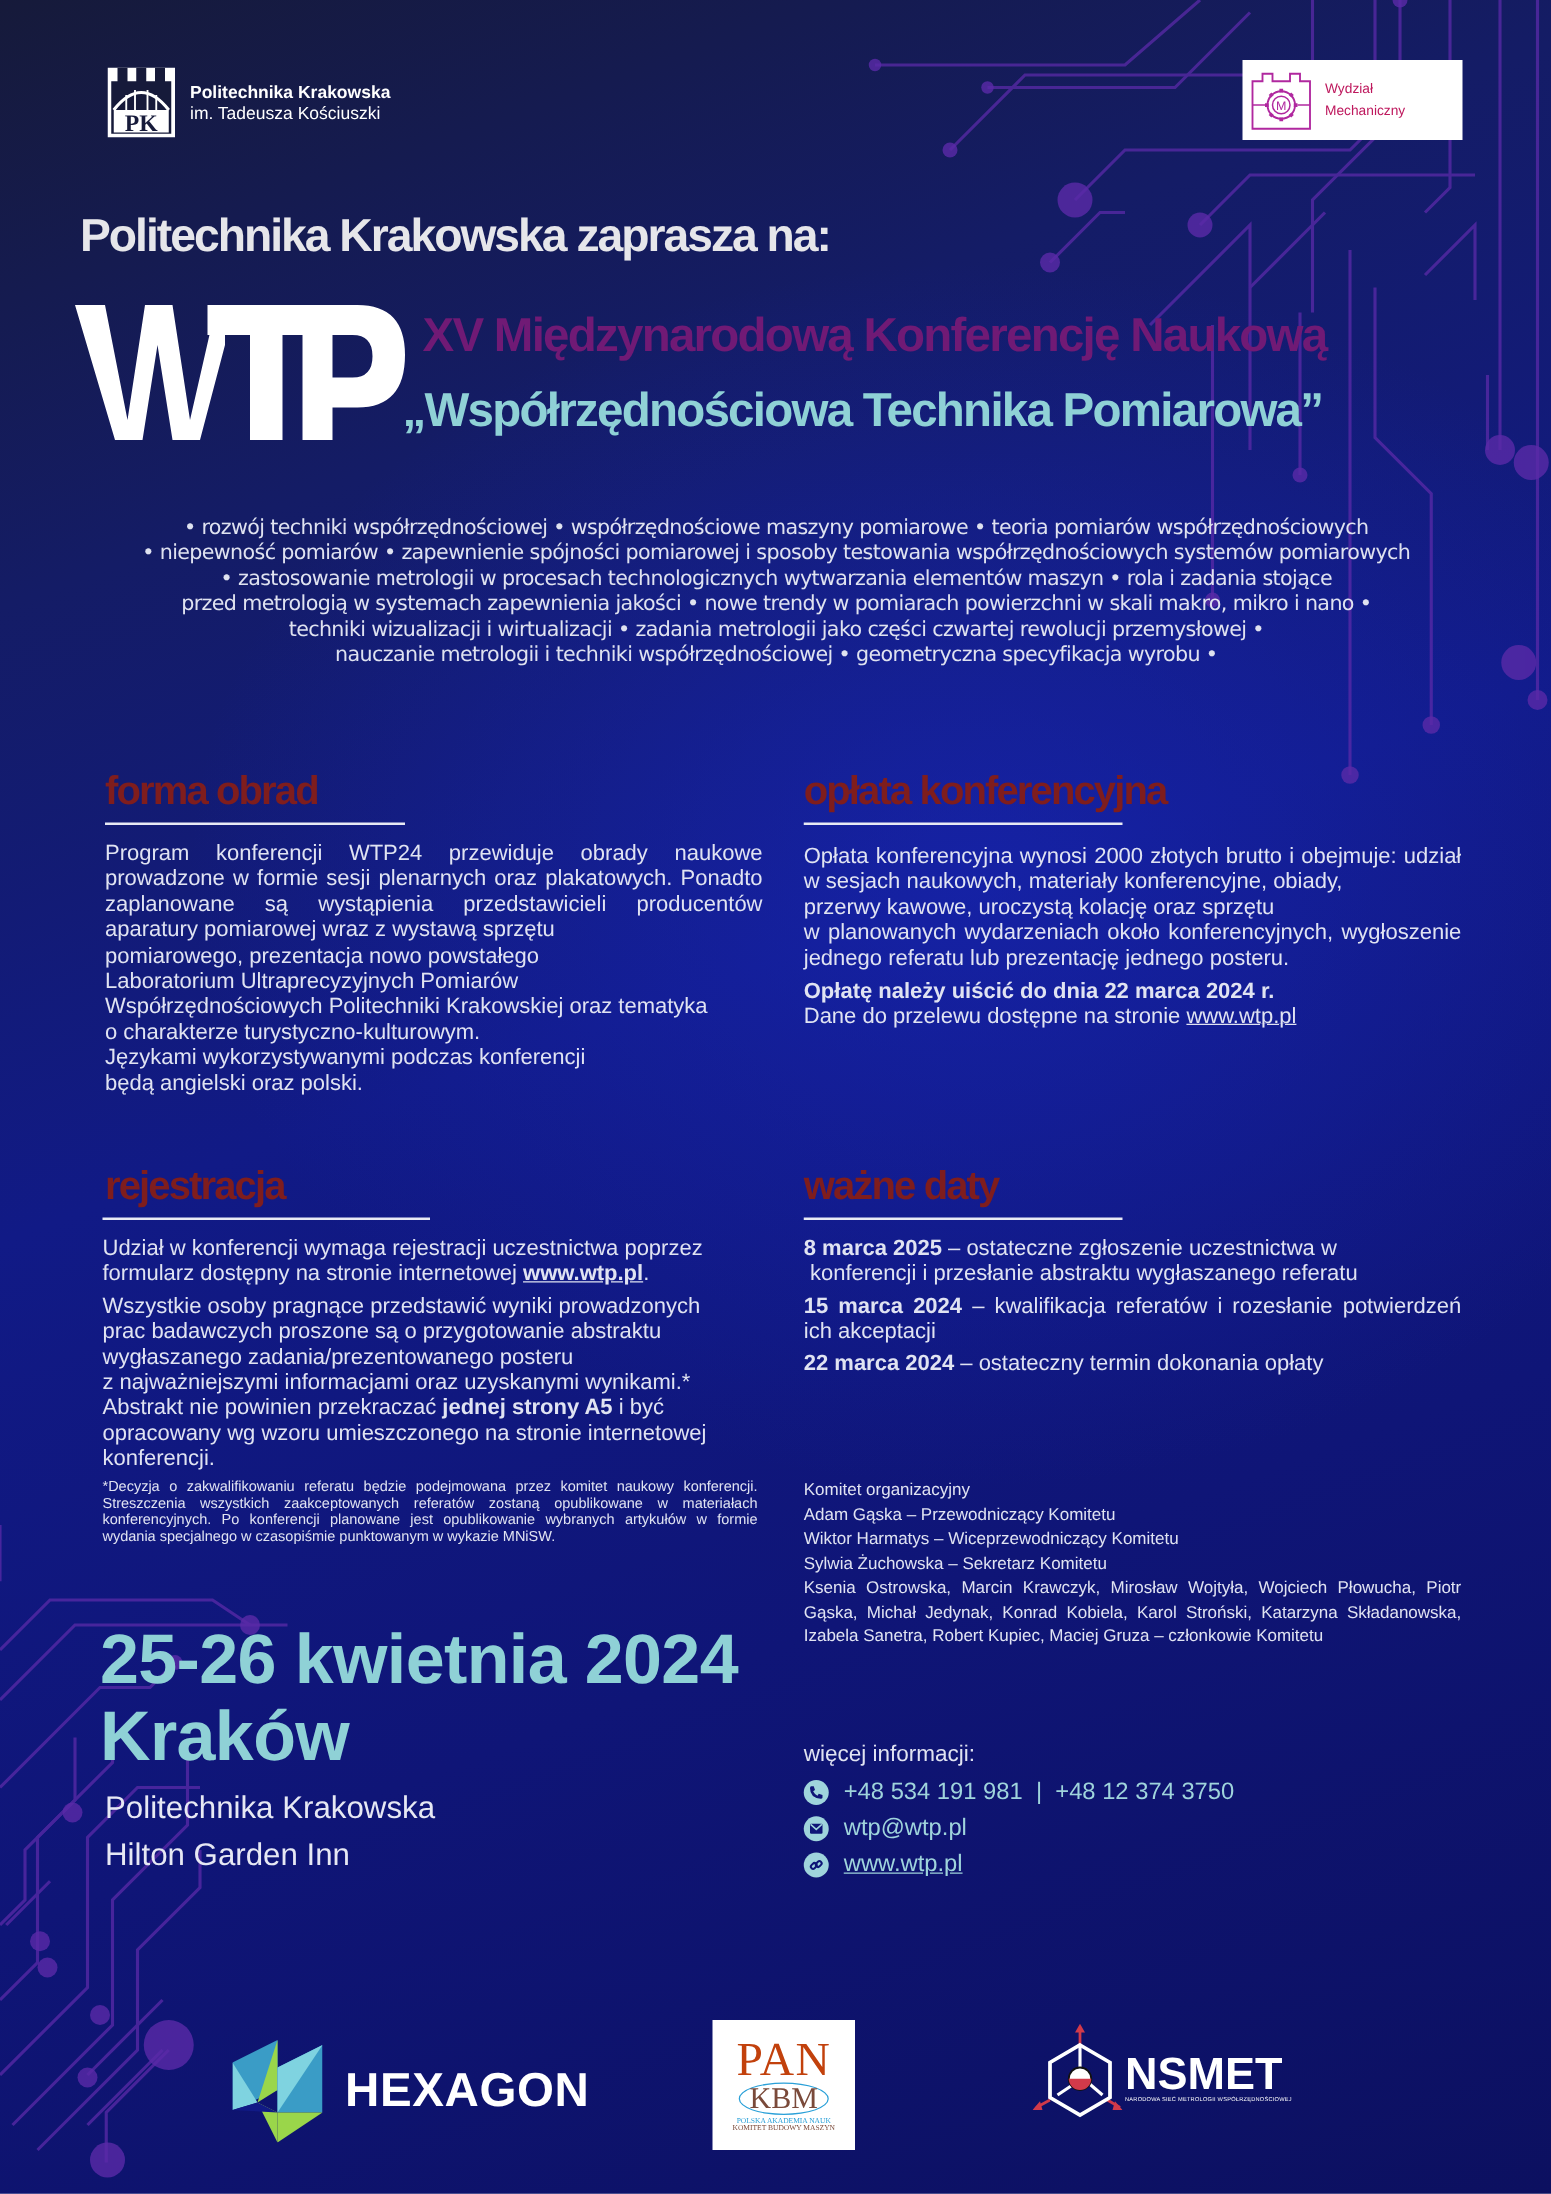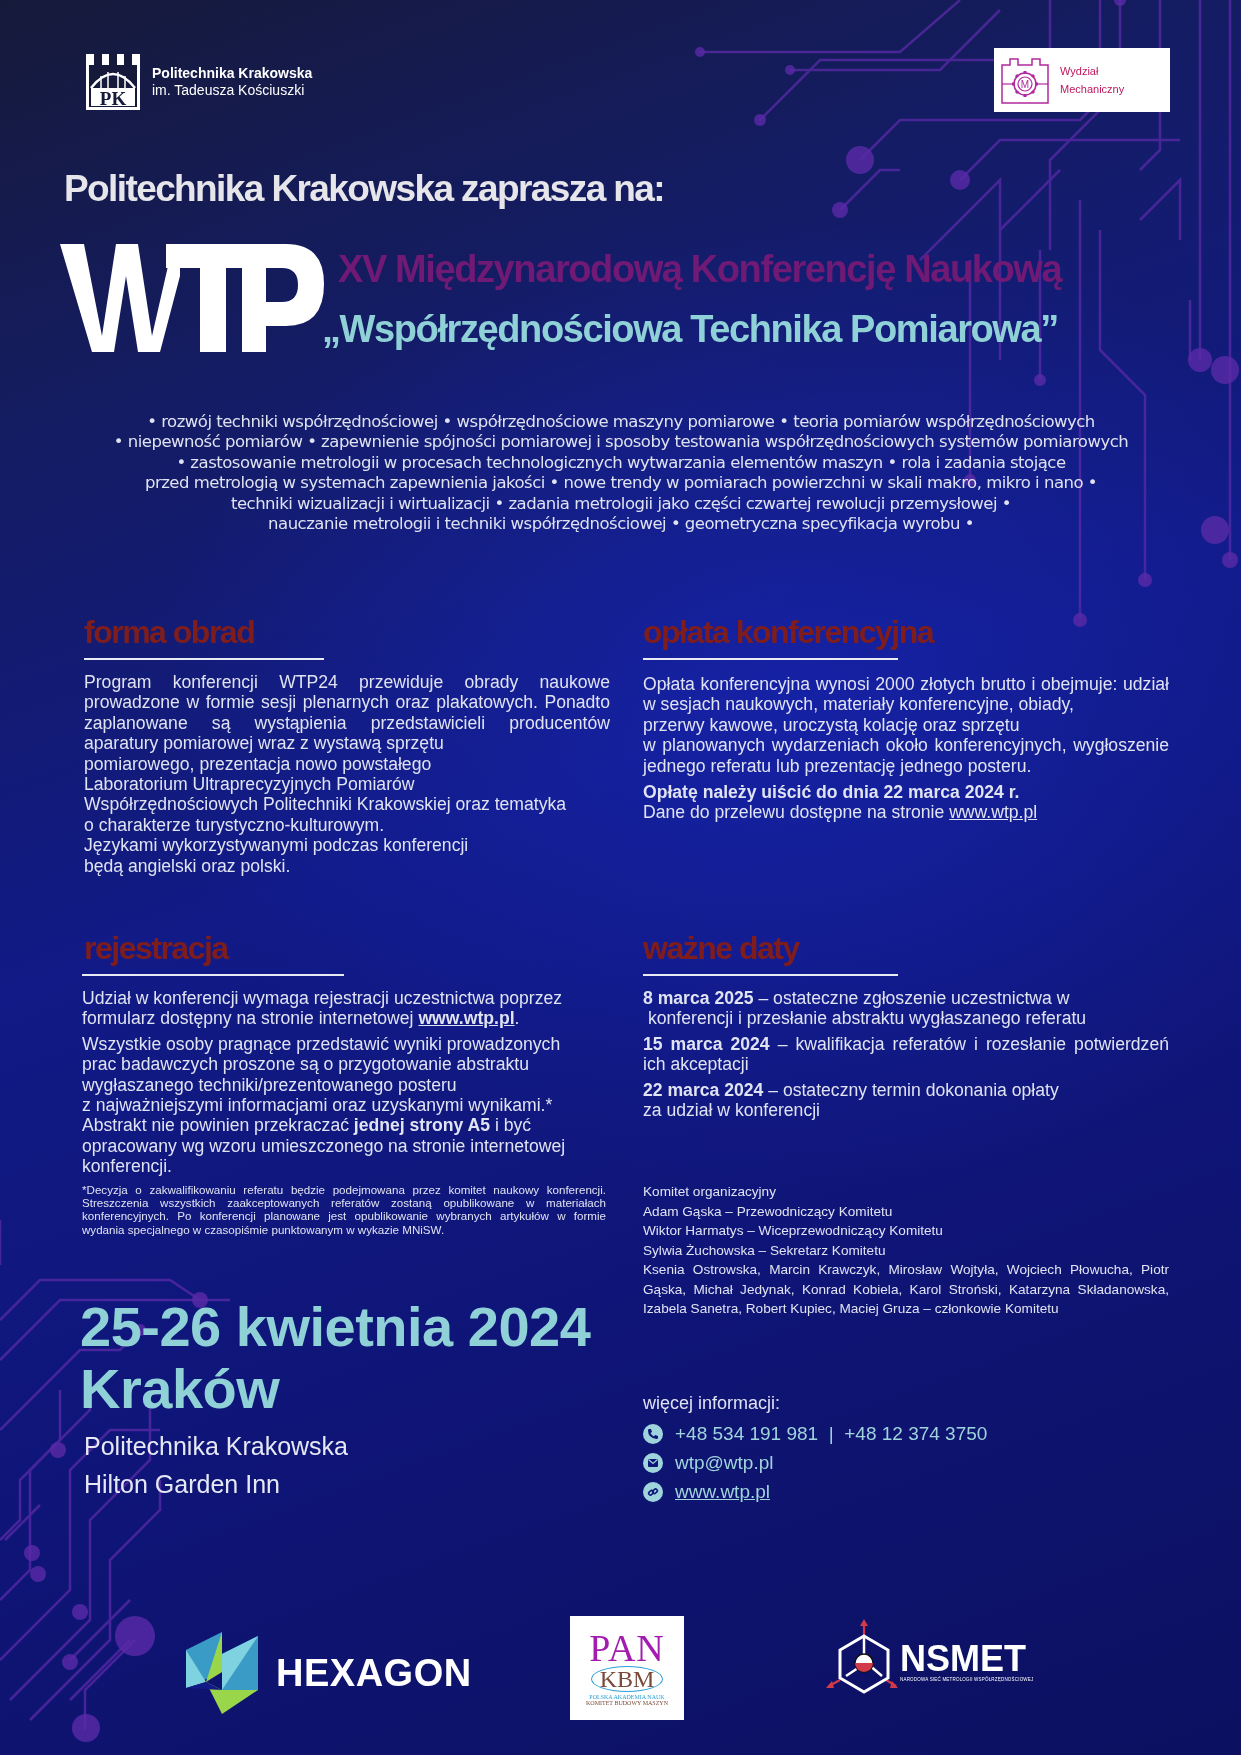--- a/index.html
+++ b/index.html
@@ -52,21 +52,21 @@
   .venue { left: 84px; top: 1427px; font-family: "Liberation Sans", sans-serif; font-size: 25px; line-height: 38px; color: #e6e8f4; }
 
   .contact { left: 643px; top: 1390px; font-family: "Liberation Sans", sans-serif; }
   .contact-head { font-size: 18px; color: #e0e3f2; line-height: 26px; }
   .contact-row { display: flex; align-items: center; gap: 12px; font-size: 19px; color: #9fd4dc; line-height: 29px; }
   .contact-row .ico { width: 20px; height: 20px; border-radius: 50%; background: #9fd4dc; display: flex; align-items: center; justify-content: center; }
 
   .sponsor-hex { left: 186px; top: 1632px; display: flex; align-items: center; gap: 18px; }
   .hex-text { font-family: "Liberation Sans", sans-serif; font-weight: bold; font-size: 38px; color: #fff; letter-spacing: 0.5px; }
   .sponsor-pan { left: 570px; top: 1616px; width: 114px; height: 104px; background: #fff; display: flex; flex-direction: column; align-items: center; justify-content: center; }
-  .pan-top { font-family: "Liberation Serif", serif; font-size: 38px; color: #a21caf; line-height: 36px; letter-spacing: 1px; text-align: center; }
+  .pan-top { font-family: "Liberation Serif", serif; font-size: 38px; color: #c2410c; line-height: 36px; letter-spacing: 1px; text-align: center; }
   .pan-mid { font-family: "Liberation Serif", serif; font-size: 24px; color: #7a4a3a; line-height: 24px; border: 1.5px solid #2aa0d8; border-radius: 50%; padding: 0 8px; text-align: right; }
   .pan-sub1 { font-family: "Liberation Serif", serif; font-size: 6px; color: #2aa0d8; margin-top: 2px; }
   .pan-sub2 { font-family: "Liberation Serif", serif; font-size: 6px; color: #7a4a3a; }
   .sponsor-nsmet { left: 826px; top: 1618px; display: flex; align-items: center; }
   .nsmet-text { font-family: "Liberation Sans", sans-serif; font-weight: bold; font-size: 36px; color: #fff; line-height: 36px; }
   .nsmet-sub { font-family: "Liberation Sans", sans-serif; font-size: 4.5px; color: #fff; letter-spacing: 0.2px; }
 </style>
 </head>
 <body>
 
@@ -229,21 +229,21 @@
 <div class="abs col-left-reg" style="top:930px;">
   <div class="sec-title" style="padding-left:2px;">rejestracja</div>
   <div class="rule" style="width:262px;"></div>
   <div class="body-text" style="margin-top:12px;">
     <div>
       <span>Udział w konferencji wymaga rejestracji uczestnictwa poprzez formularz dostępny na stronie internetowej </span><a class="link b">www.wtp.pl</a><span>.</span>
     </div>
     <div style="margin-top:5px;">
       <div>Wszystkie osoby pragnące przedstawić wyniki prowadzonych</div>
       <div>prac badawczych proszone są o przygotowanie abstraktu</div>
-      <div>wygłaszanego techniki/prezentowanego posteru</div>
+      <div>wygłaszanego zadania/prezentowanego posteru</div>
       <div>z najważniejszymi informacjami oraz uzyskanymi wynikami.*</div>
     </div>
     <div>
       <span>Abstrakt nie powinien przekraczać </span><span class="b">jednej strony A5</span><span> i być opracowany wg wzoru umieszczonego na stronie internetowej konferencji.</span>
     </div>
   </div>
   <div class="footnote justify" style="margin-top:6px;">*Decyzja o zakwalifikowaniu referatu będzie podejmowana przez komitet naukowy konferencji. Streszczenia wszystkich zaakceptowanych referatów zostaną opublikowane w materiałach konferencyjnych. Po konferencji planowane jest opublikowanie wybranych artykułów w formie wydania specjalnego w czasopiśmie punktowanym w wykazie MNiSW.</div>
 </div>
 
 <div class="abs col-right" style="top:930px;">
@@ -252,21 +252,20 @@
   <div class="body-text" style="margin-top:12px;">
     <div>
       <span class="b">8 marca 2025</span><span> – ostateczne zgłoszenie uczestnictwa w</span>
       <div style="padding-left:5px;"> konferencji i przesłanie abstraktu wygłaszanego referatu</div>
     </div>
     <div class="justify" style="margin-top:5px;">
       <span class="b">15 marca 2024</span><span> – kwalifikacja referatów i rozesłanie potwierdzeń ich akceptacji</span>
     </div>
     <div style="margin-top:5px;">
       <span class="b">22 marca 2024</span><span> – ostateczny termin dokonania opłaty</span>
-      <div>za udział w konferencji</div>
     </div>
   </div>
 </div>
 
 <div class="abs col-right committee" style="top:1182px;">
   <div>Komitet organizacyjny</div>
   <div>Adam Gąska – Przewodniczący Komitetu</div>
   <div>Wiktor Harmatys – Wiceprzewodniczący Komitetu</div>
   <div>Sylwia Żuchowska – Sekretarz Komitetu</div>
   <div class="justify">Ksenia Ostrowska, Marcin Krawczyk, Mirosław Wojtyła, Wojciech Płowucha, Piotr Gąska, Michał Jedynak, Konrad Kobiela, Karol Stroński, Katarzyna Składanowska, Izabela Sanetra, Robert Kupiec, Maciej Gruza – członkowie Komitetu</div>

